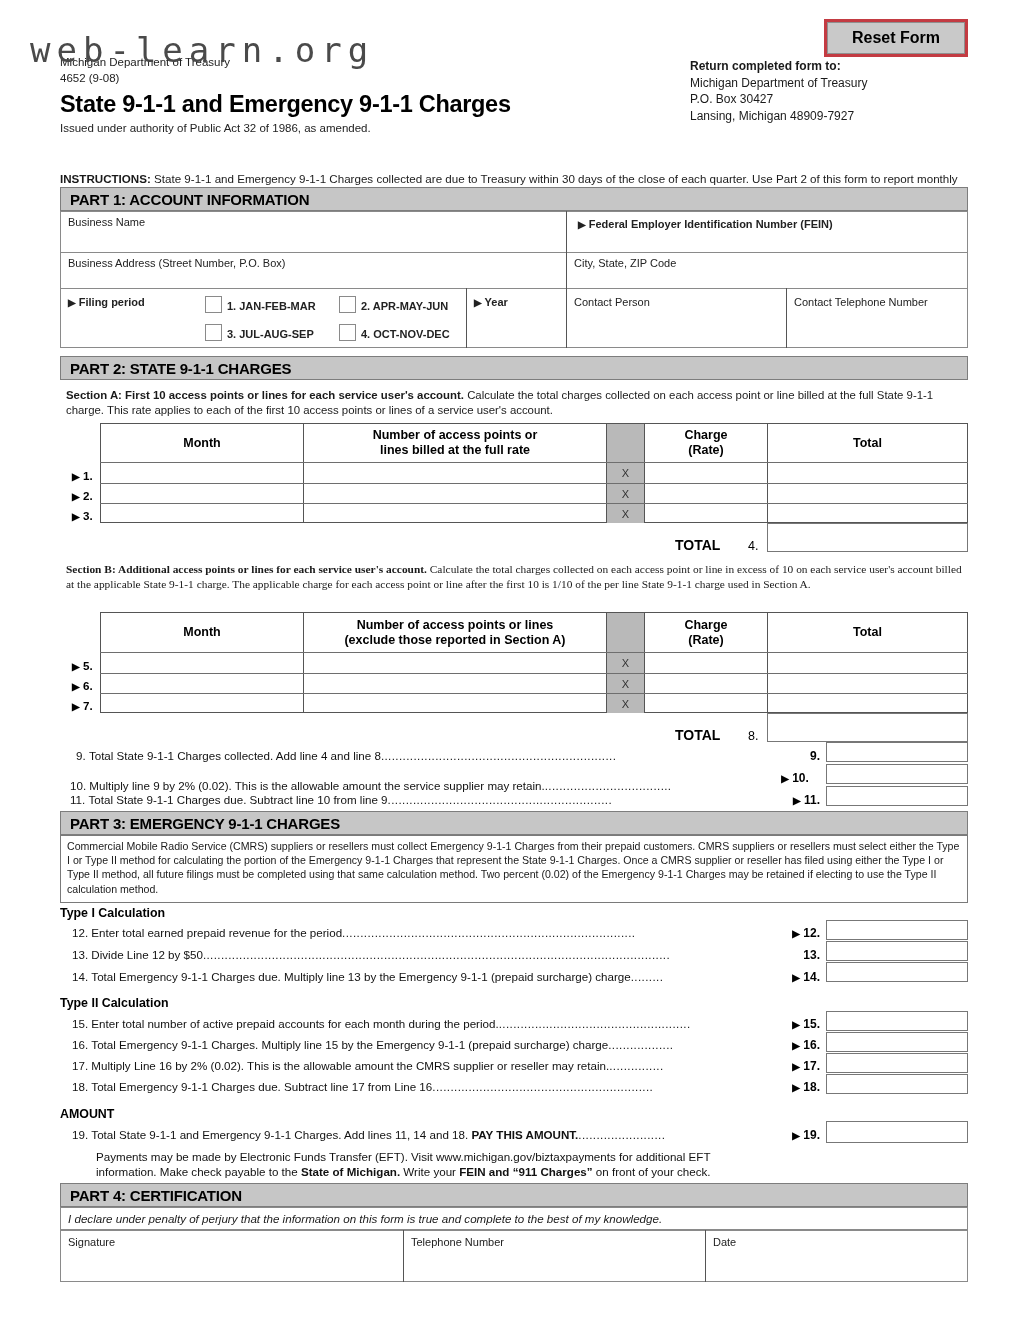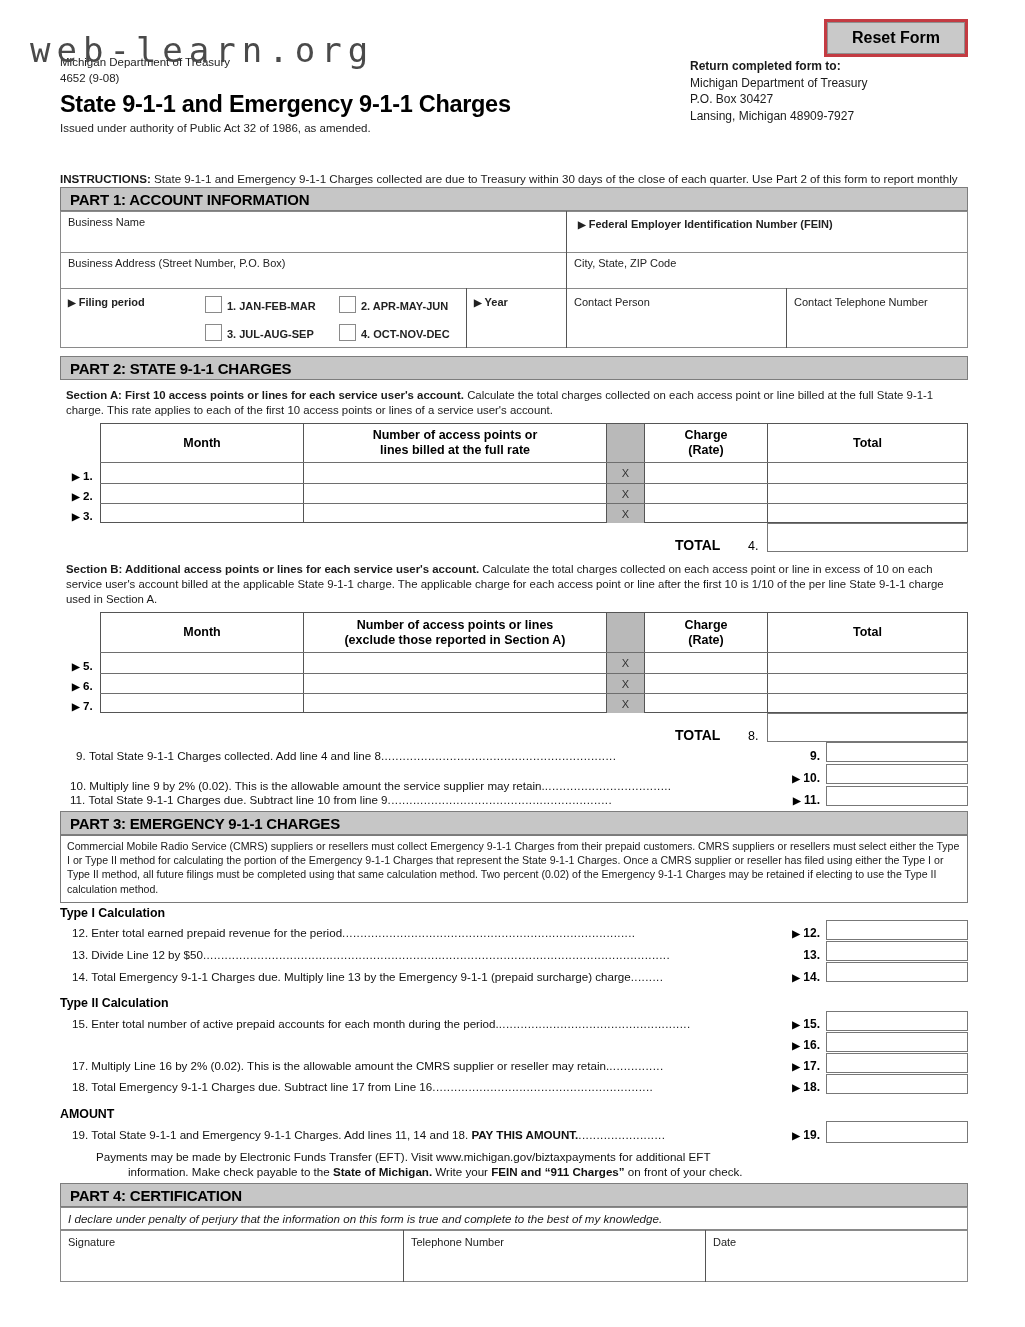--- a/index.html
+++ b/index.html
@@ -200,21 +200,21 @@
 
   <div style="position:absolute;left:103px;top:505px;width:198px;height:17px;font-size:12px;"></div>
   <div style="position:absolute;left:306px;top:505px;width:298px;height:17px;font-size:12px;"></div>
   <div style="position:absolute;left:647px;top:505px;width:118px;height:17px;font-size:12px;"></div>
   <div style="position:absolute;left:770px;top:505px;width:195px;height:17px;font-size:12px;"></div>
 
   <div class="total-lbl" style="left:675px; top:537px;">TOTAL</div>
   <div class="total-num" style="left:748px; top:539px;">4.</div>
   <div class="inputbox" style="left:767px; top:523px; width:201px; height:29px;"></div>
 
-  <div class="para" style="left:66px; top:562px; width:900px;">
+  <div class="para" style="left:66px; top:562px; width:900px;font-family:Liberation Serif, serif;">
     <b>Section B:</b><b>  Additional access points or lines for each service user's account.</b><span>  Calculate the total charges collected on each access point or line in excess of 10 on each service user's account billed at the applicable State 9-1-1 charge.  The applicable charge for each access point or line after the first 10 is 1/10 of the per line State 9-1-1 charge used in Section A.</span>
   </div>
 
   <div class="tbl" style="left:100px; top:612px; width:868px; height:101px;"></div>
   <div class="vline" style="left:303px; top:612px; height:101px;"></div>
   <div class="vline" style="left:606px; top:612px; height:101px;"></div>
   <div class="vline" style="left:644px; top:612px; height:101px;"></div>
   <div class="vline" style="left:767px; top:612px; height:101px;"></div>
   <div class="rowline" style="left:100px; top:652px; width:868px;"></div>
   <div class="rowline" style="left:100px; top:673px; width:868px;"></div>
@@ -261,21 +261,21 @@
 
   <div class="lineitem" style="left:76px; top:749px;">
     <span>9.</span>&nbsp;<span>Total State 9-1-1 Charges collected. Add line 4 and line 8</span><span class="dots">.................................................................</span>
   </div>
   <div class="linenum" style="left:770px; top:749px; width:50px;"><span>9.</span></div>
   <div class="inputbox" style="left:826px; top:742px; width:142px; height:20px;"></div>
 
   <div class="lineitem" style="left:70px; top:771px;margin-top:8px;">
     <span>10.</span>&nbsp;<span>Multiply line 9 by 2% (0.02).  This is the allowable amount the service supplier may retain.</span><span class="dots">...................................</span>
   </div>
-  <div class="linenum" style="left:770px; top:771px; width:50px;"><span class="tri">▶</span> <span>10.</span></div>
+  <div class="linenum" style="left:770px; top:771px; width:50px;text-align:center;"><span class="tri">▶</span> <span>10.</span></div>
   <div class="inputbox" style="left:826px; top:764px; width:142px; height:20px;"></div>
 
   <div class="lineitem" style="left:70px; top:793px;">
     <span>11.</span>&nbsp;<span>Total State 9-1-1 Charges due. Subtract line 10 from line 9</span><span class="dots">..............................................................</span>
   </div>
   <div class="linenum" style="left:770px; top:793px; width:50px;"><span class="tri">▶</span> <span>11.</span></div>
   <div class="inputbox" style="left:826px; top:786px; width:142px; height:20px;"></div>
 
   <div class="part-bar" style="top:811px;">PART 3: EMERGENCY 9-1-1 CHARGES</div>
 
@@ -303,20 +303,23 @@
   <div class="inputbox" style="left:826px; top:962px; width:142px; height:20px;"></div>
 
   <div class="sectitle" style="left:60px; top:996px;">Type II Calculation</div>
 
   <div class="lineitem" style="left:72px; top:1017px;">
     <span>15.</span>&nbsp;<span>Enter total number of active prepaid accounts for each month during the period.</span><span class="dots">.....................................................</span>
   </div>
   <div class="linenum" style="left:780px; top:1017px; width:40px;"><span class="tri">▶</span> <span>15.</span></div>
   <div class="inputbox" style="left:826px; top:1011px; width:142px; height:20px;"></div>
 
+  <div class="lineitem" style="left:72px; top:1038px;">
+    <span>16.</span>&nbsp;<span>Total Emergency 9-1-1 Charges. Multiply line 15 by the Emergency 9-1-1 (prepaid surcharge) charge</span><span class="dots">..................</span>
+  </div>
   <div class="linenum" style="left:780px; top:1038px; width:40px;"><span class="tri">▶</span> <span>16.</span></div>
   <div class="inputbox" style="left:826px; top:1032px; width:142px; height:20px;"></div>
 
   <div class="lineitem" style="left:72px; top:1059px;">
     <span>17.</span>&nbsp;<span>Multiply Line 16 by 2% (0.02).  This is the allowable amount the CMRS supplier or reseller may retain.</span><span class="dots">...............</span>
   </div>
   <div class="linenum" style="left:780px; top:1059px; width:40px;"><span class="tri">▶</span> <span>17.</span></div>
   <div class="inputbox" style="left:826px; top:1053px; width:142px; height:20px;"></div>
 
   <div class="lineitem" style="left:72px; top:1080px;">
@@ -327,21 +330,21 @@
 
   <div class="sectitle" style="left:60px; top:1107px;">AMOUNT</div>
 
   <div class="lineitem" style="left:72px; top:1128px;">
     <span>19.</span>&nbsp;<span>Total State 9-1-1 and Emergency 9-1-1 Charges.  Add lines 11, 14 and 18. </span><b>PAY THIS AMOUNT.</b><span class="dots">........................</span>
   </div>
   <div class="linenum" style="left:780px; top:1128px; width:40px;"><span class="tri">▶</span> <span>19.</span></div>
   <div class="inputbox" style="left:826px; top:1121px; width:142px; height:22px;"></div>
 
   <div class="lineitem" style="left:96px; top:1150px;">Payments may be made by Electronic Funds Transfer (EFT). Visit www.michigan.gov/biztaxpayments for additional EFT</div>
-  <div class="lineitem" style="left:96px; top:1165px;margin-left:32px;">
+  <div class="lineitem" style="left:96px; top:1165px;">
     <span>information. Make check payable to the </span><b>State of Michigan.</b><span> Write your </span><b>FEIN and “911 Charges”</b><span> on front of your check.</span>
   </div>
 
   <div class="part-bar" style="top:1183px;">PART 4: CERTIFICATION</div>
 
   <div class="box" style="left:60px; top:1207px; width:908px; height:23px;"></div>
   <div class="para italic" style="left:68px; top:1211px; width:890px; font-size:11.6px;">I declare under penalty of perjury that the information on this form is true and complete to the best of my knowledge.</div>
 
   <div class="box" style="left:60px; top:1230px; width:908px; height:52px;"></div>
   <div class="vline" style="left:403px; top:1230px; height:52px;"></div>

